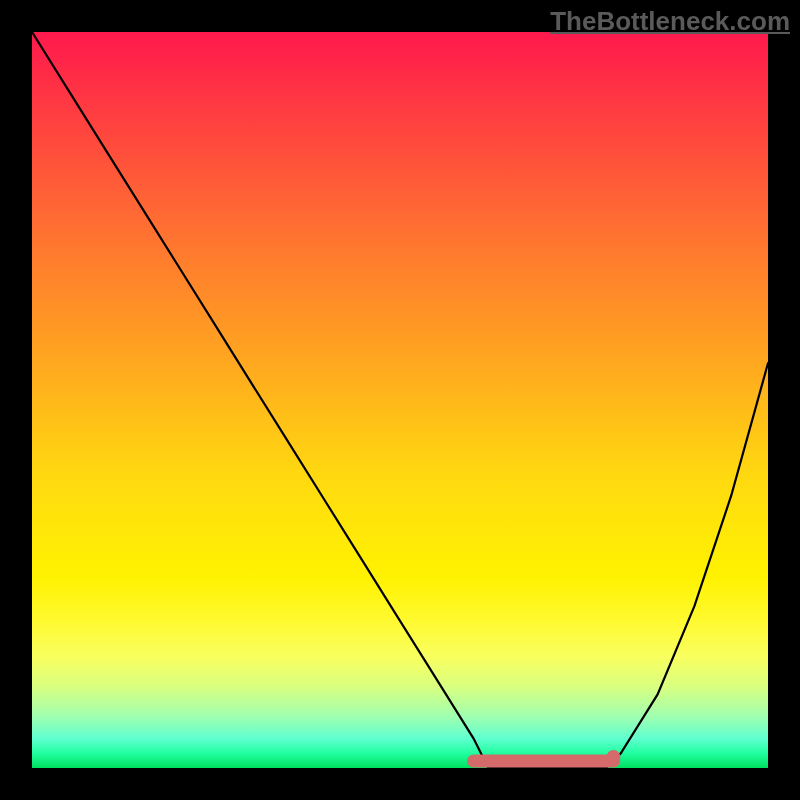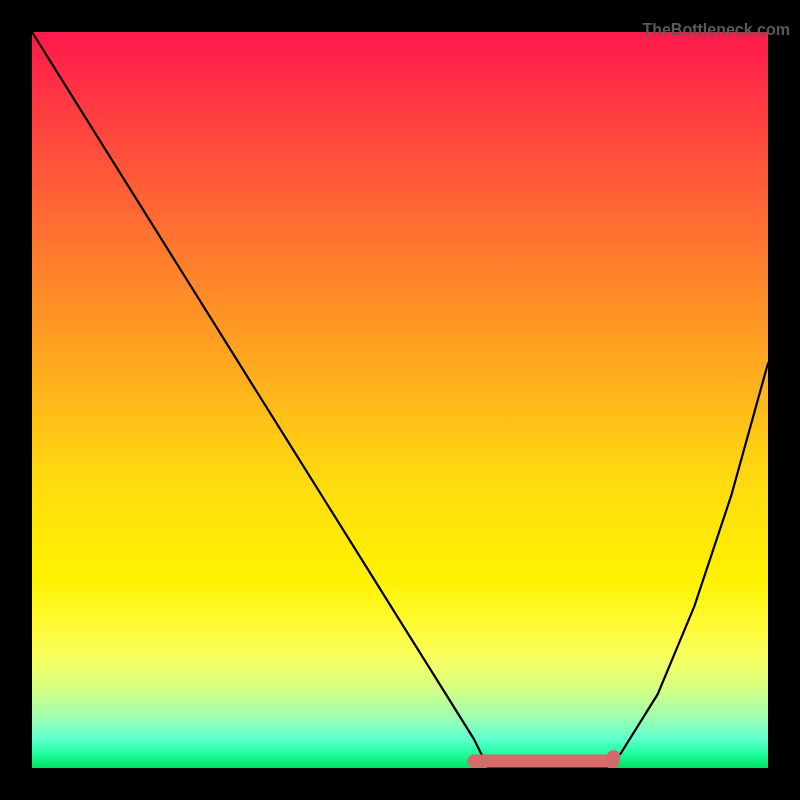--- a/index.html
+++ b/index.html
@@ -36,27 +36,28 @@
       #f8ff60 85%,
       #d8ff80 89%,
       #a0ffb0 93%,
       #60ffd0 96%,
       #20ffa0 98%,
       #00e060 100%
     );
   }
   .attribution {
     position: absolute;
-    top: 21px;
+    top: 6px;
     right: 10px;
     font-family: Arial, Helvetica, sans-serif;
-    font-size: 16px;
+    font-size: 26px;
     font-weight: bold;
     color: #5a5a5a;
     letter-spacing: 0px;
+    text-decoration: underline;
   }
   svg.curve {
     position: absolute;
     left: 32px;
     top: 32px;
     width: 736px;
     height: 736px;
     pointer-events: none;
   }
 </style>

